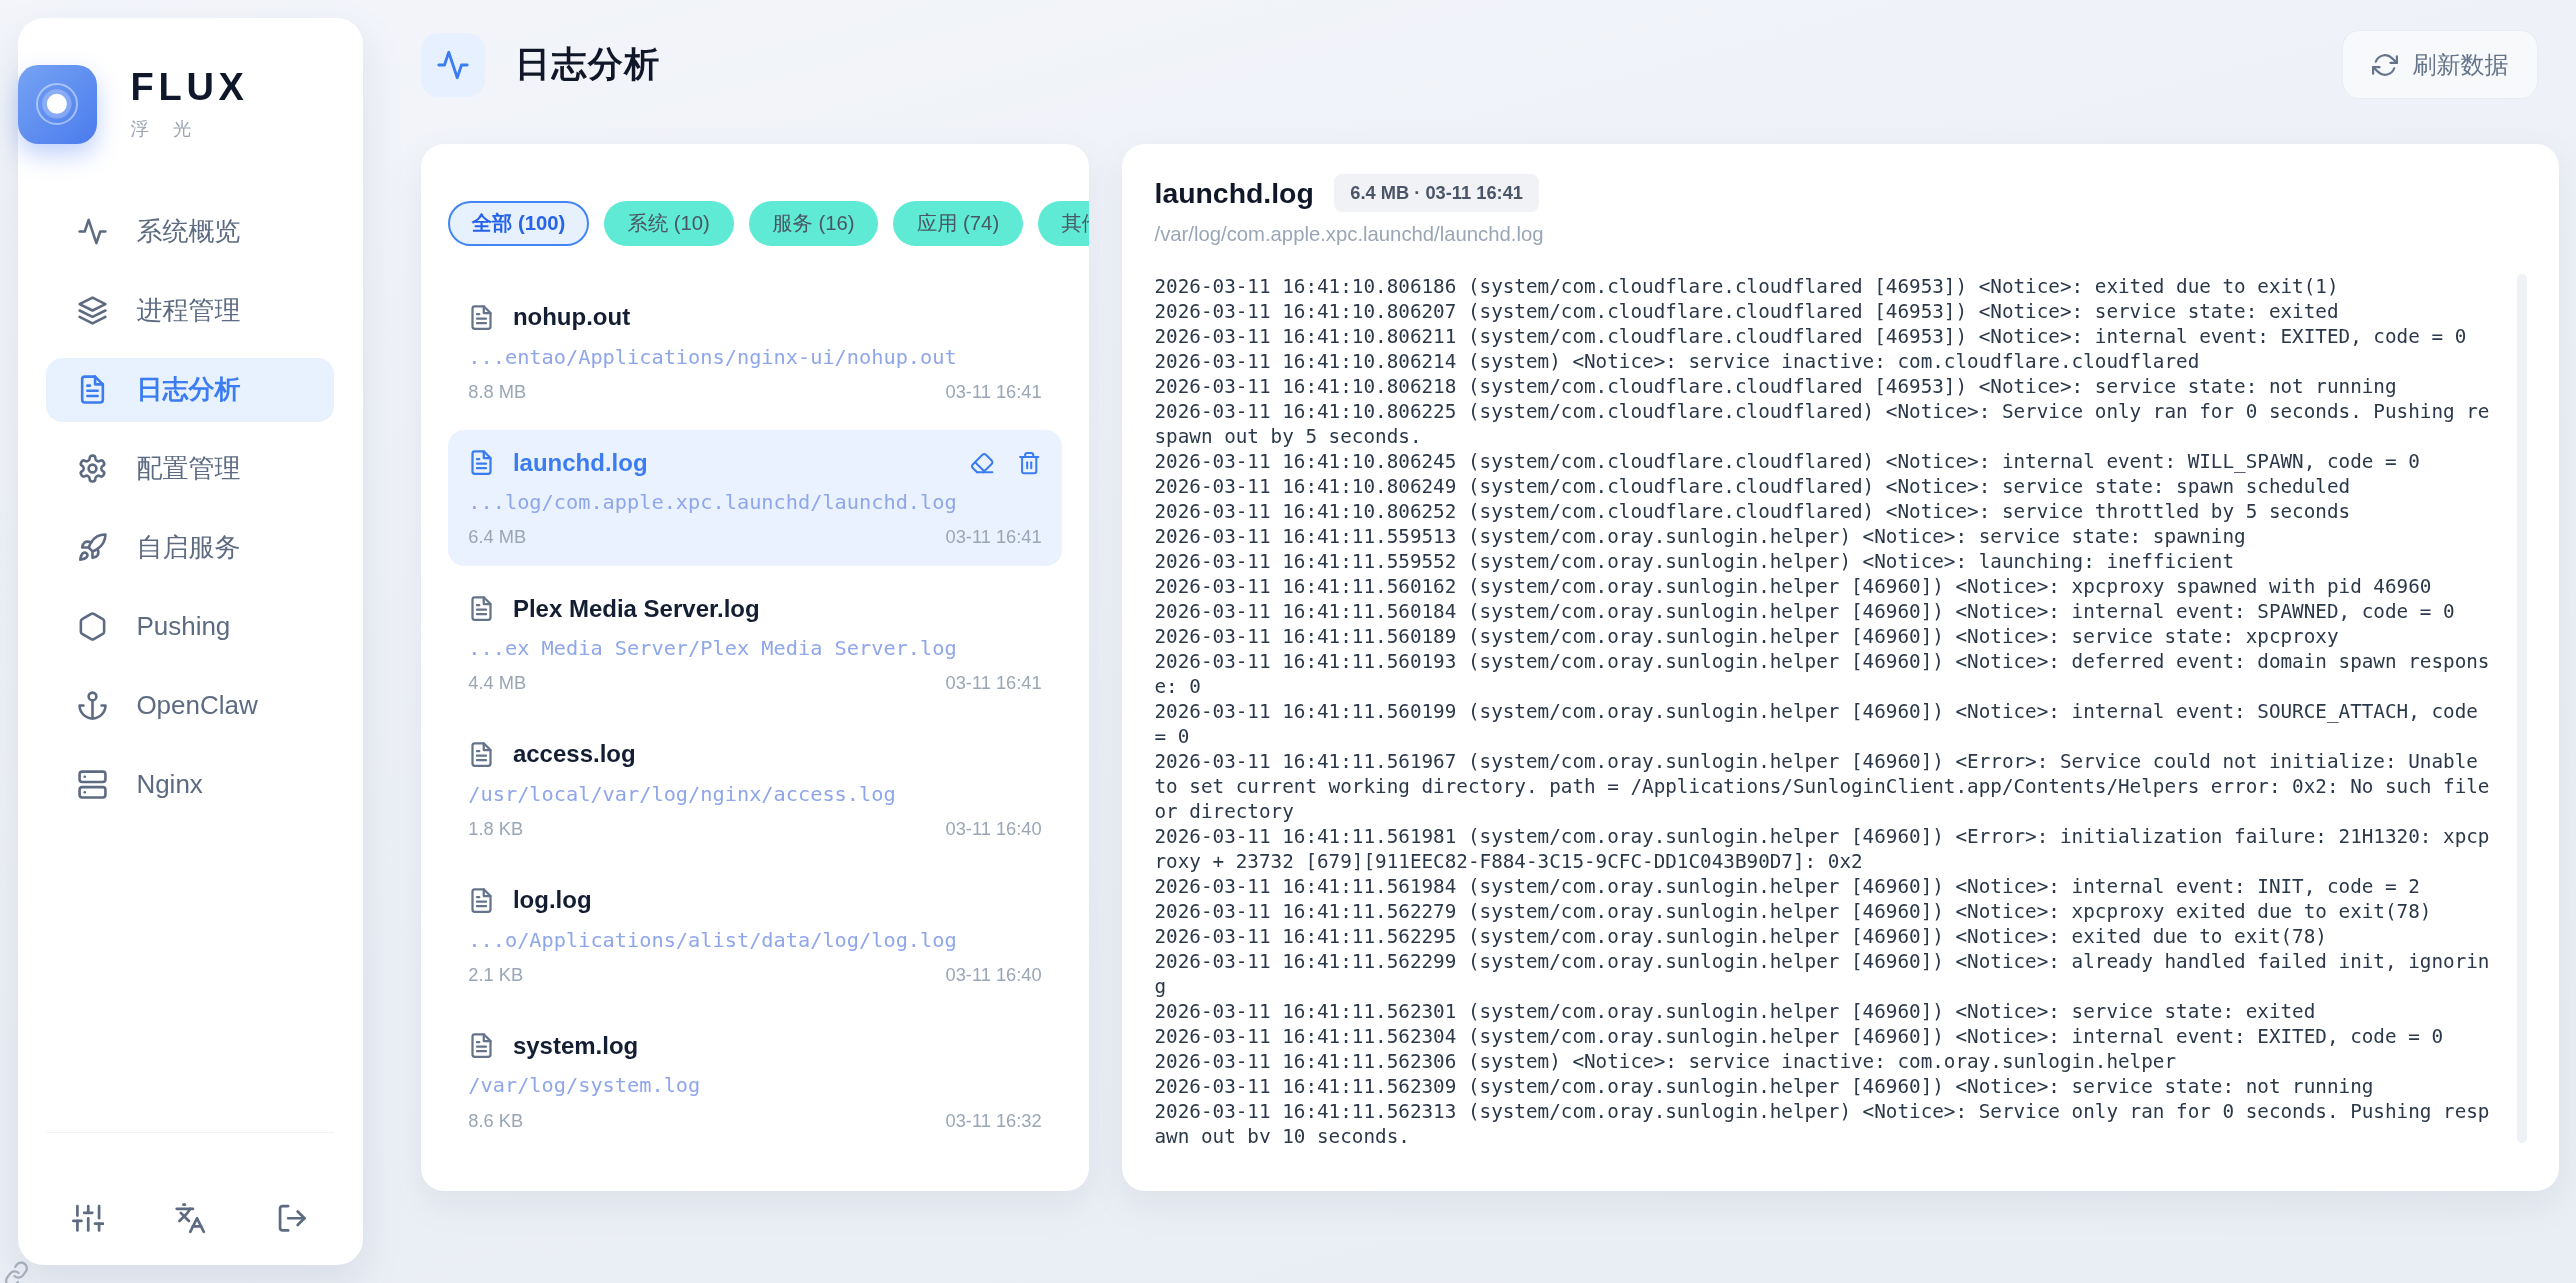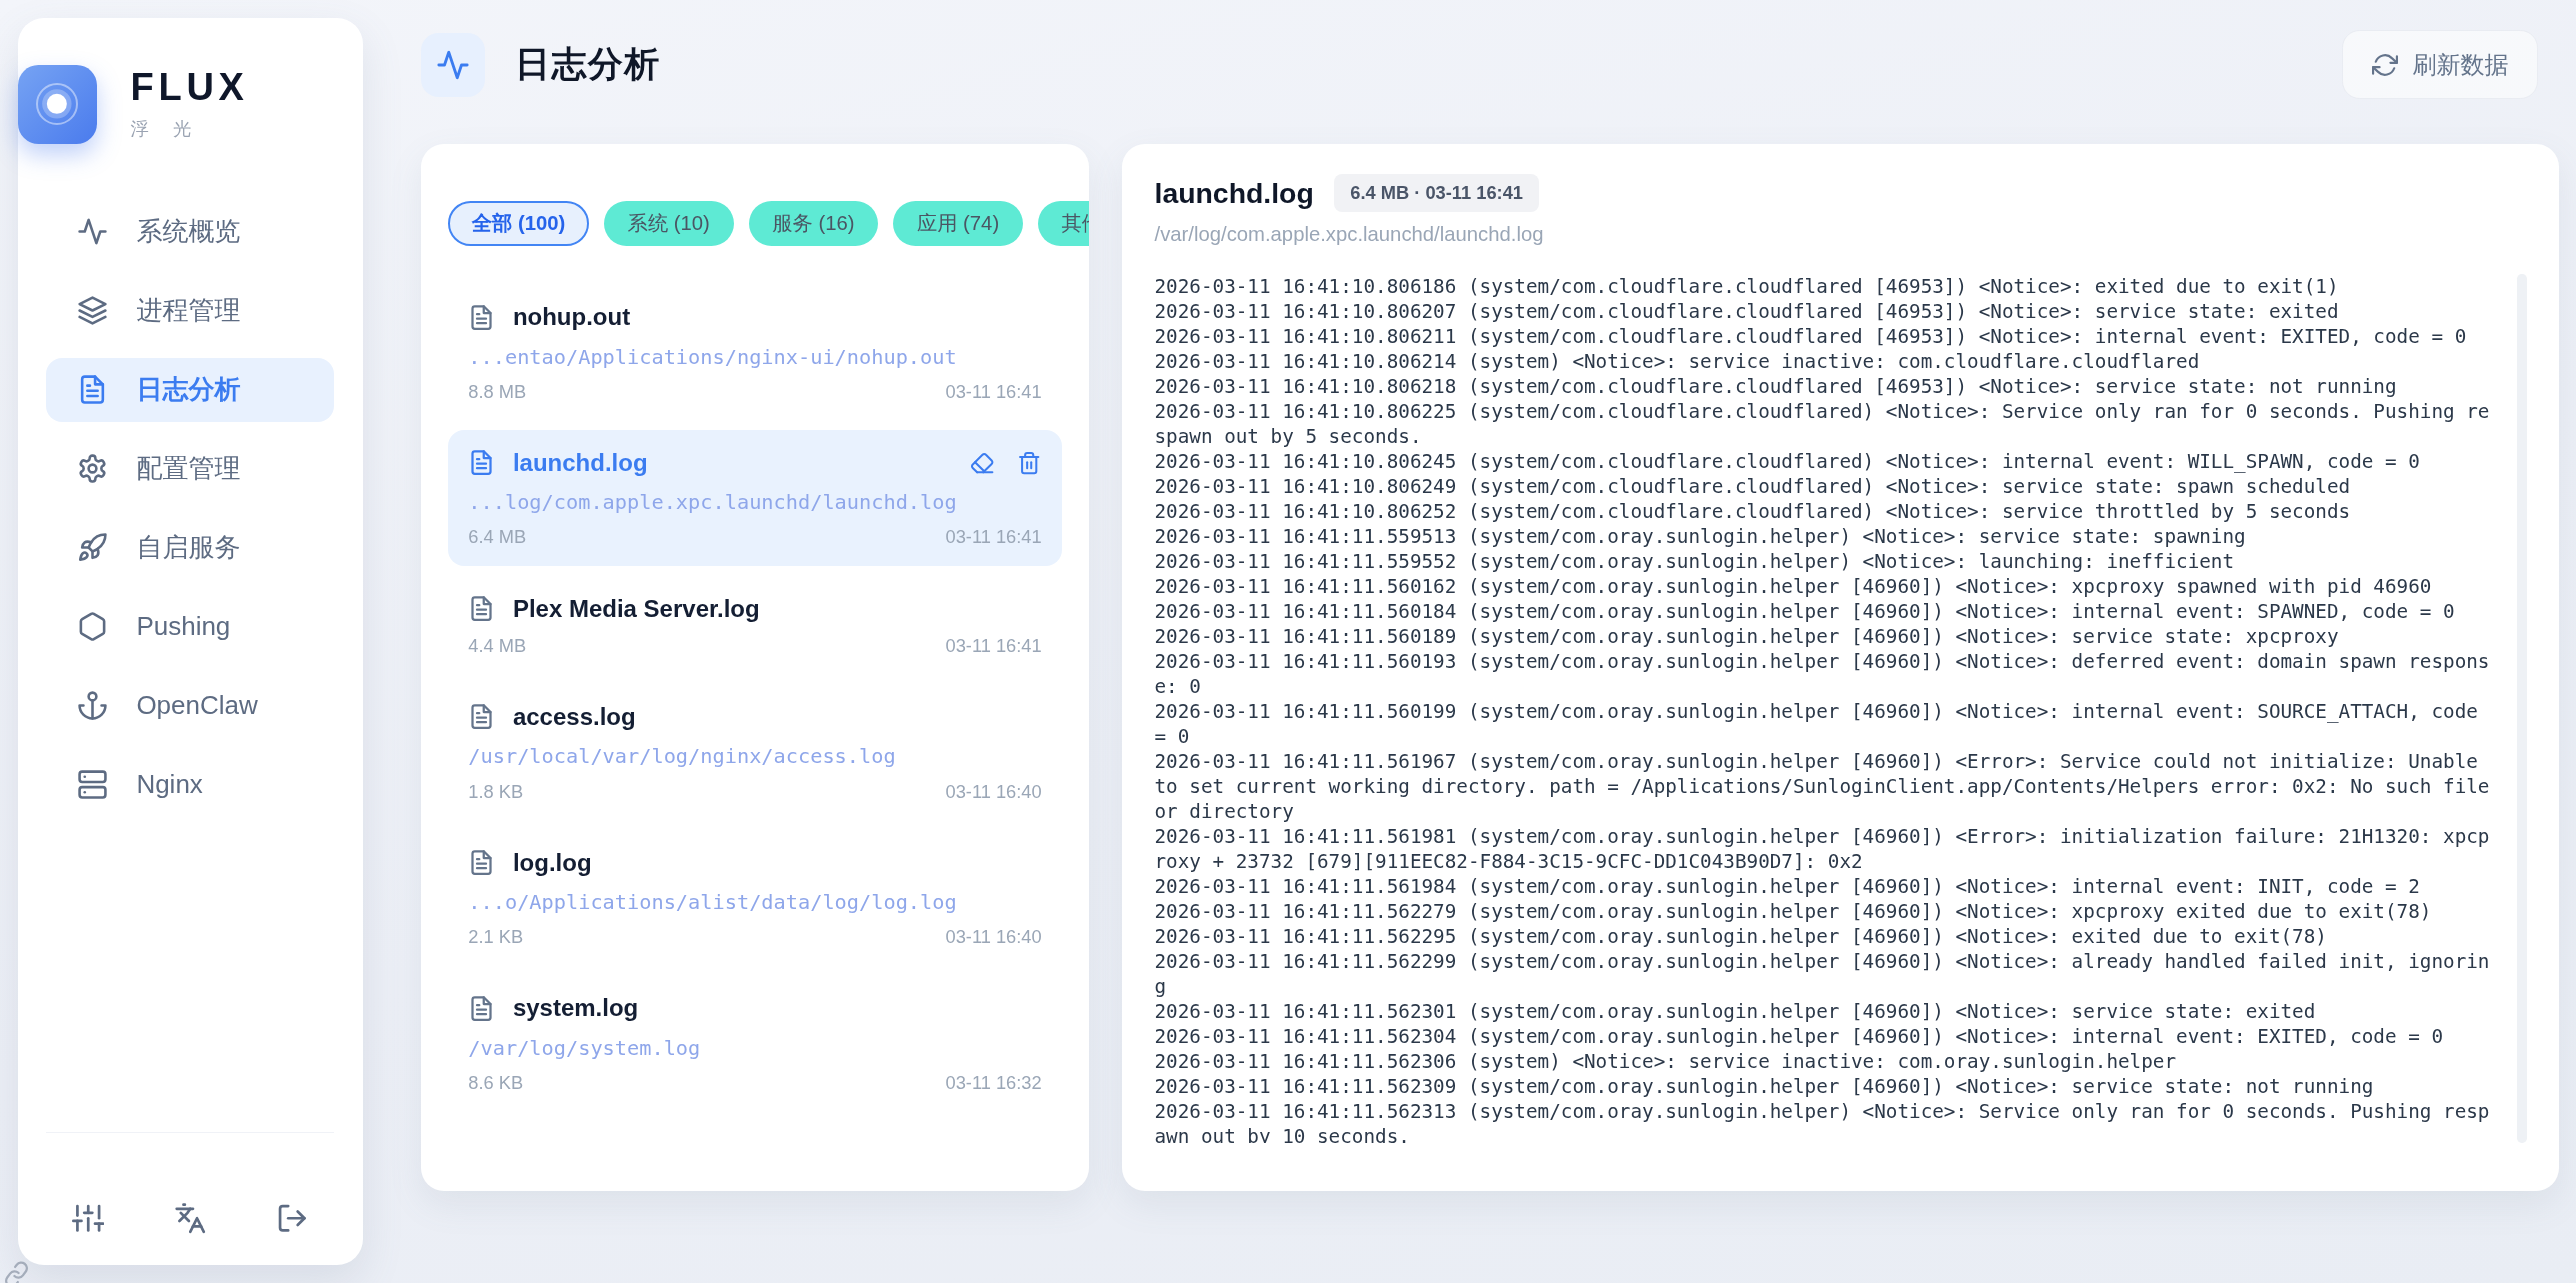--- a/index.html
+++ b/index.html
@@ -422,20 +422,21 @@
       </div>
 
       <div class="file-item">
         <div class="file-title-row">
           <svg class="ic" viewBox="0 0 40 40" width="27" height="27">
             <use href="#icon-file-text"></use>
           </svg>
           <span class="file-name">Plex Media Server.log</span>
 
         </div>
+        <div class="file-path">...ex Media Server/Plex Media Server.log</div>
         <div class="file-meta">
           <span>4.4 MB</span>
           <span>03-11 16:41</span>
         </div>
       </div>
 
       <div class="file-item">
         <div class="file-title-row">
           <svg class="ic" viewBox="0 0 40 40" width="27" height="27">
             <use href="#icon-file-text"></use>

